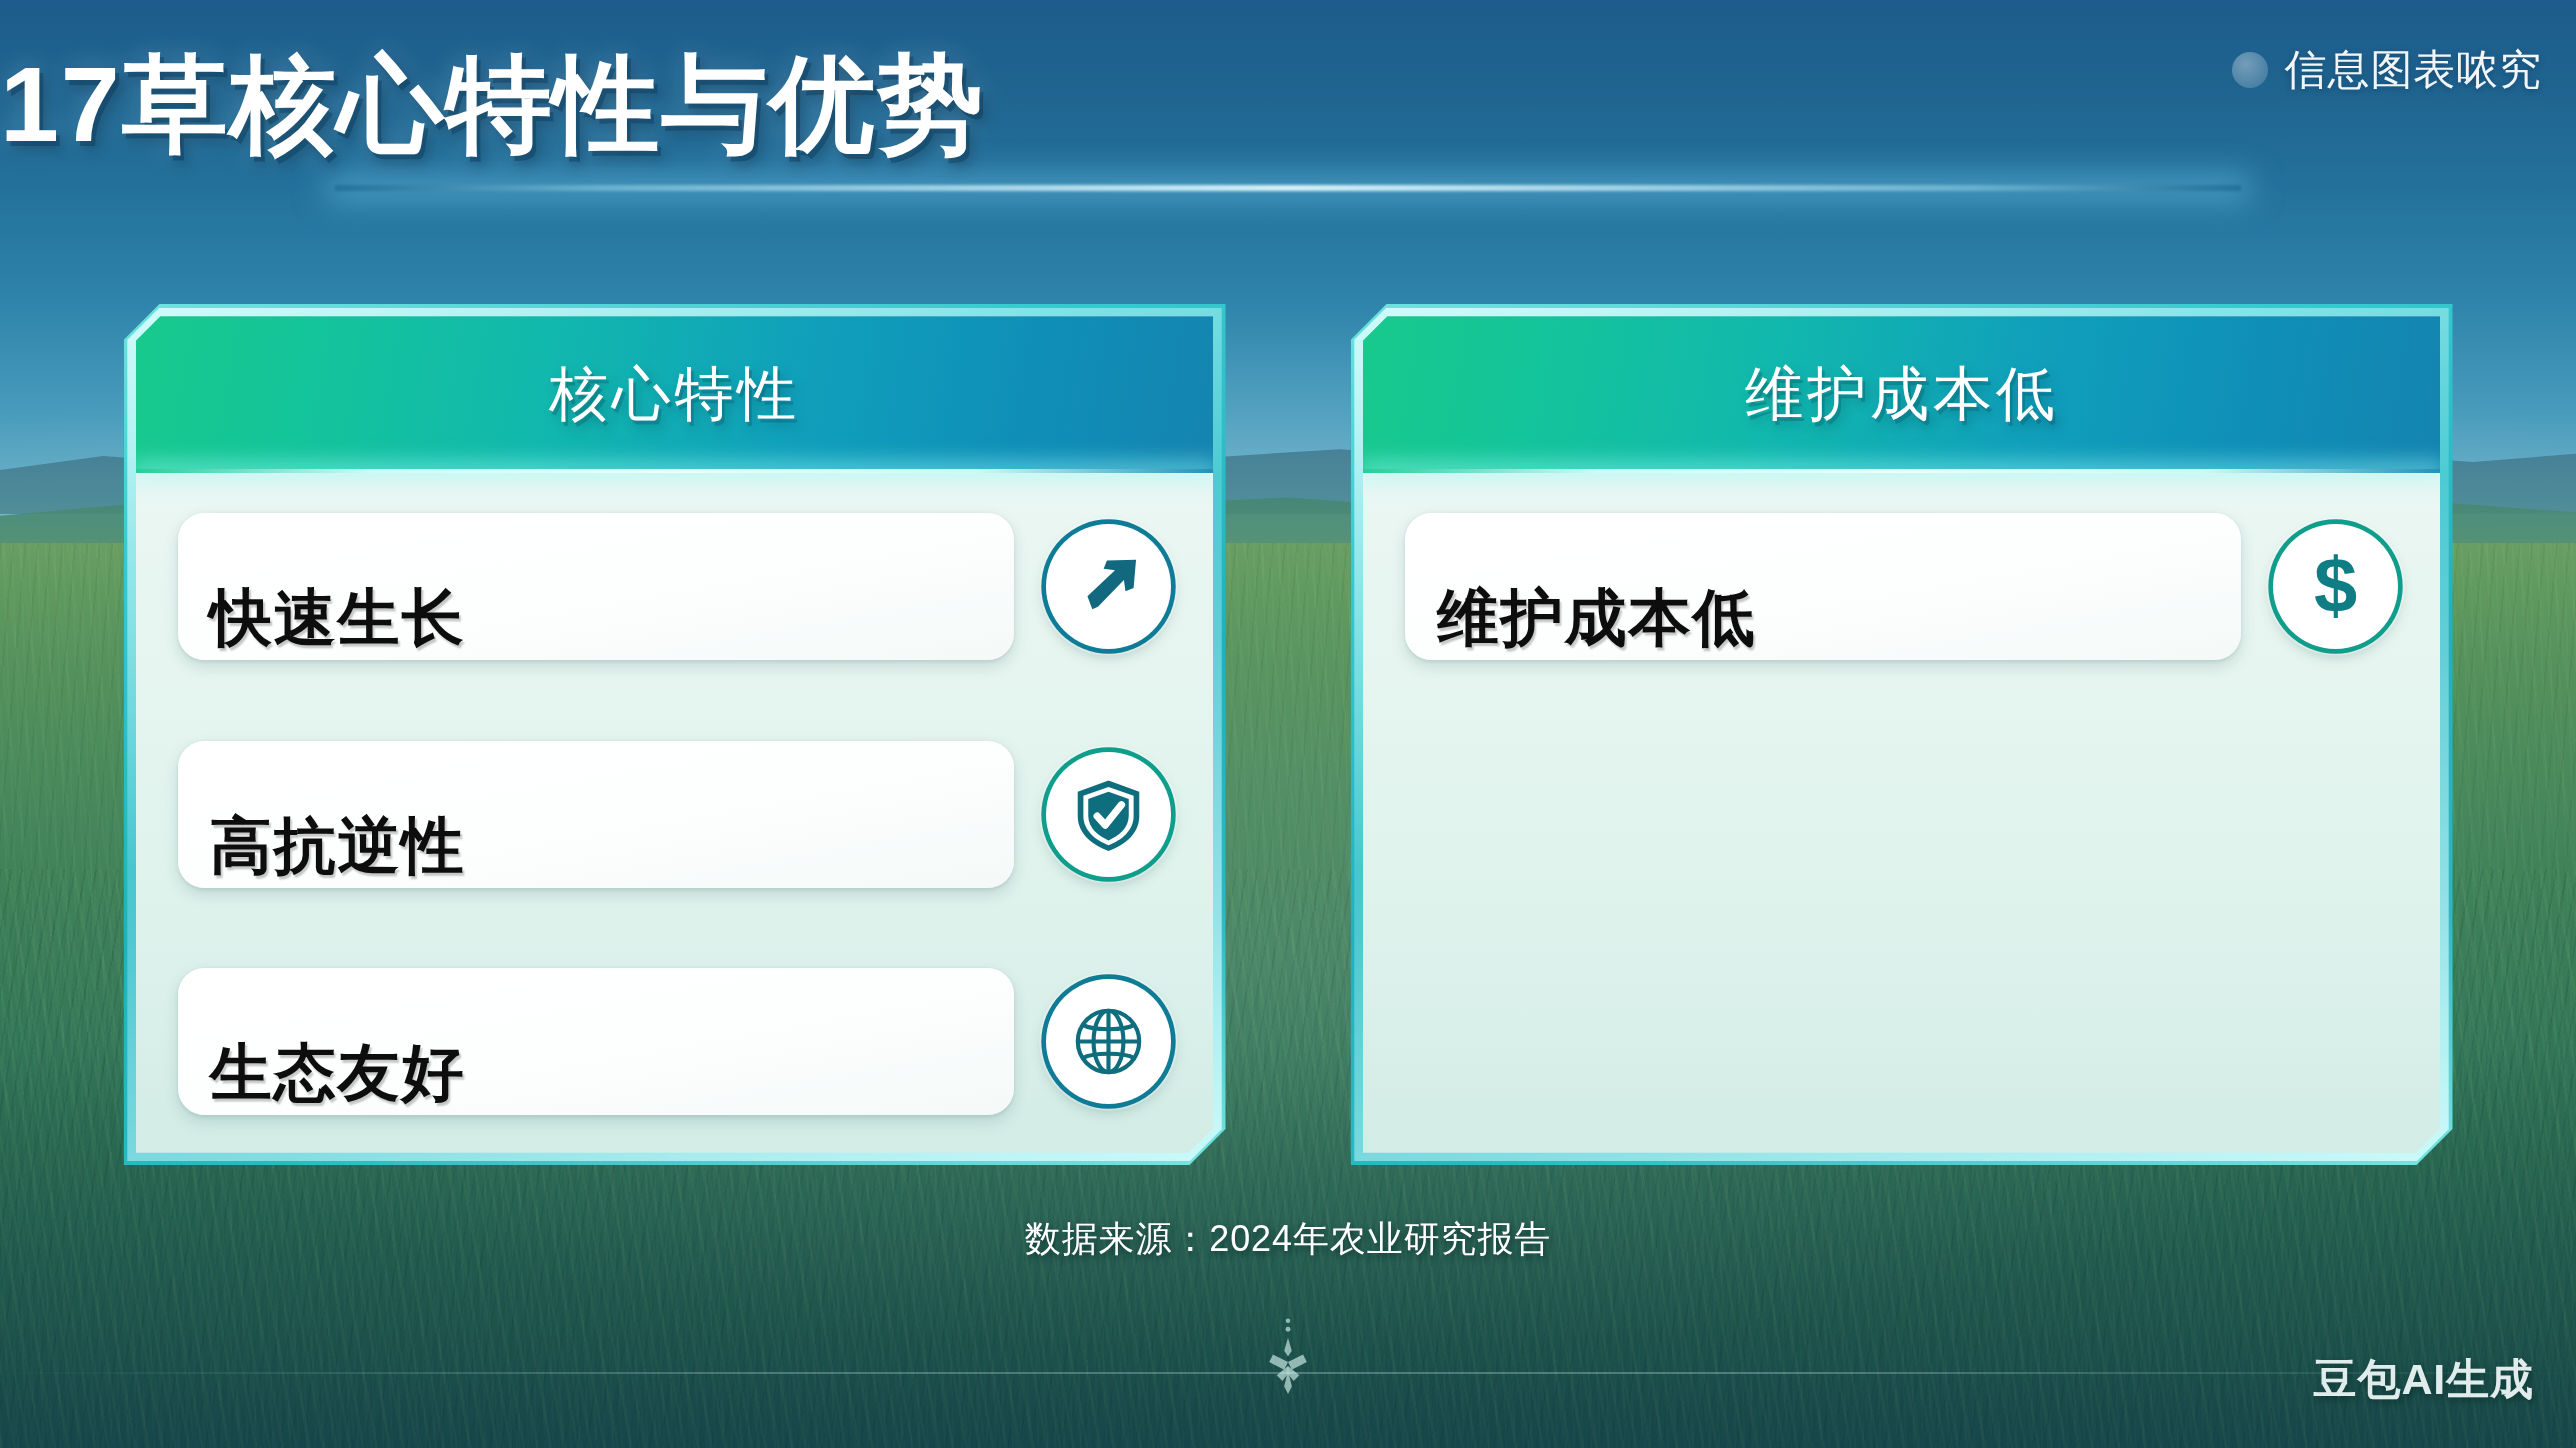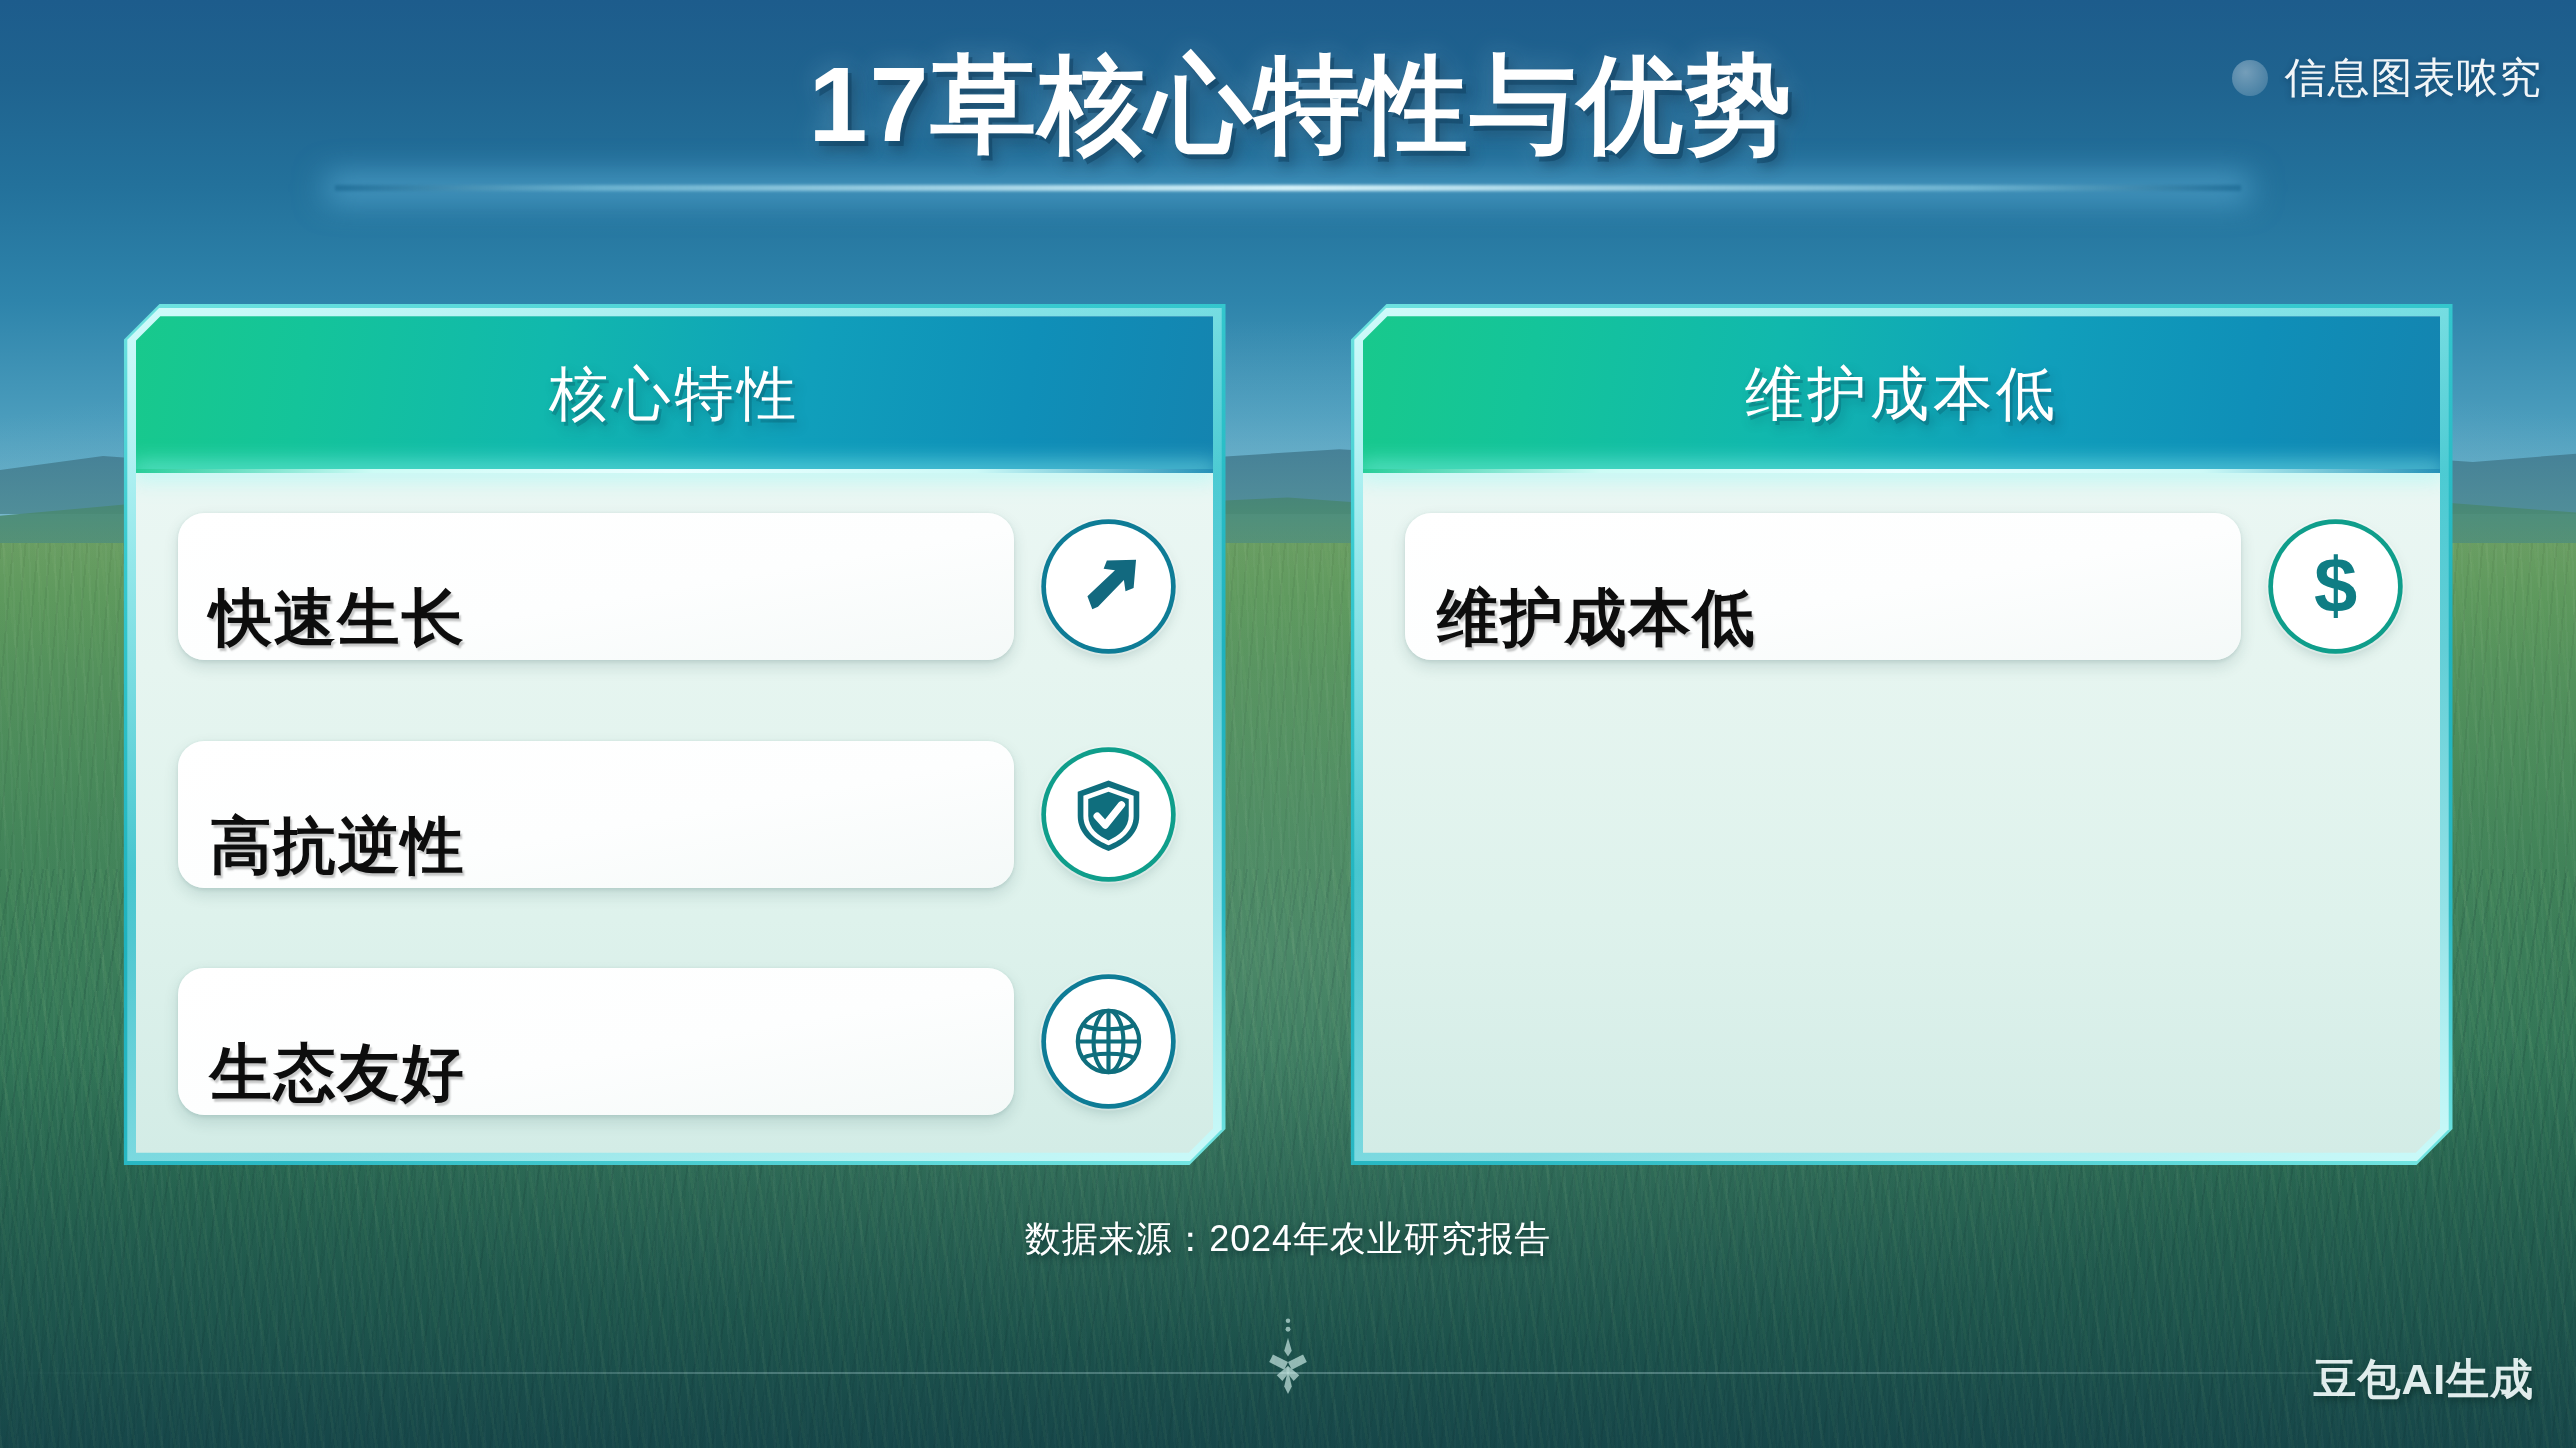--- a/index.html
+++ b/index.html
@@ -70,21 +70,21 @@
     background:linear-gradient(180deg, rgba(30,110,170,0) 35%, rgba(25,95,150,.10) 70%, rgba(20,80,130,.20) 100%);
   }
   .bottom-line {
     position:absolute; left:0; right:0; bottom:74px; height:1.9px;
     background:linear-gradient(90deg, rgba(200,235,240,0) 0%, rgba(200,235,240,.28) 30%,
       rgba(200,235,240,.30) 70%, rgba(200,235,240,0) 100%);
   }
 
   
   .title-wrap {
-    position:absolute; left:0; right:0; top:42px; text-align:center; z-index:5;padding-left:26px;
+    position:absolute; left:0; right:0; top:42px; z-index:5;
   }
   .main-title {
     display:inline-block;
     font-size:106px; line-height:1.18; font-weight:bold; color:#ffffff;
     letter-spacing:1.9px;
     text-shadow:
       3.8px 4.7px 0 rgba(10,55,85,.42),
       6.6px 8.5px 13.2px rgba(8,40,65,.40),
       0 0 28px rgba(180,225,250,.30);
   }
@@ -93,21 +93,21 @@
     top:185px; width:1906px; height:5.7px; z-index:4;
     background:linear-gradient(90deg,
       rgba(140,215,245,0) 0%, rgba(165,230,250,.55) 14%,
       rgba(225,250,255,.95) 50%, rgba(165,230,250,.55) 86%, rgba(140,215,245,0) 100%);
     filter:blur(1.4px);
     box-shadow:0 0 32px 8.5px rgba(120,205,245,.55);
   }
 
   
   .wm-top {
-    position:absolute; right:34px; top:50px; z-index:6;
+    position:absolute; right:34px; top:42px; z-index:6;
     display:flex; align-items:center; gap:17px;
   }
   .wm-dot {
     width:36px; height:36px; border-radius:50%;
     background:radial-gradient(circle at 38% 34%, rgba(255,255,255,.38), rgba(255,255,255,.12));
   }
   .wm-top-text {
     font-size:42px; color:rgba(255,255,255,.94); letter-spacing:0.9px;
     text-shadow:0 1.9px 6.6px rgba(0,40,70,.45);
   }

